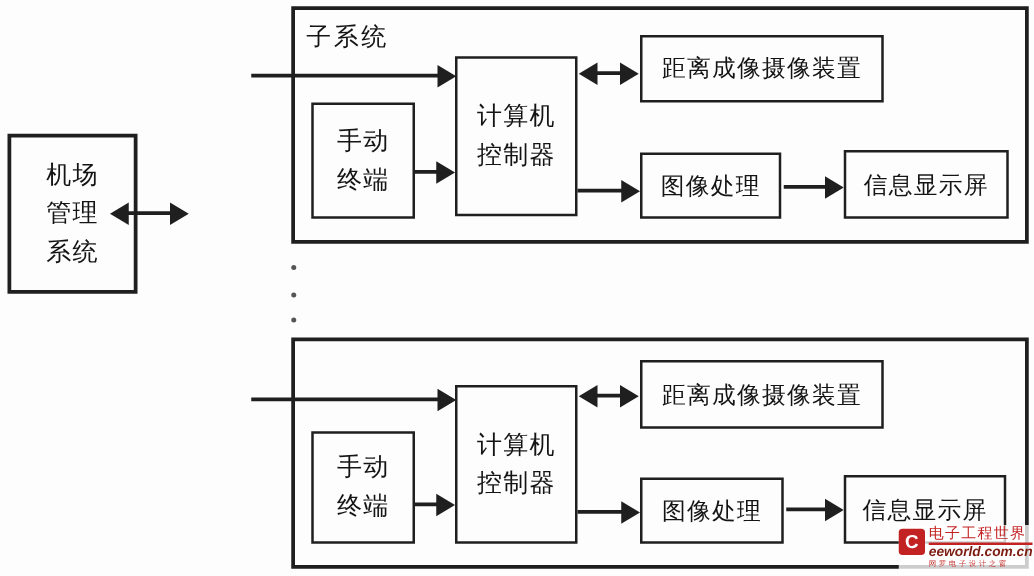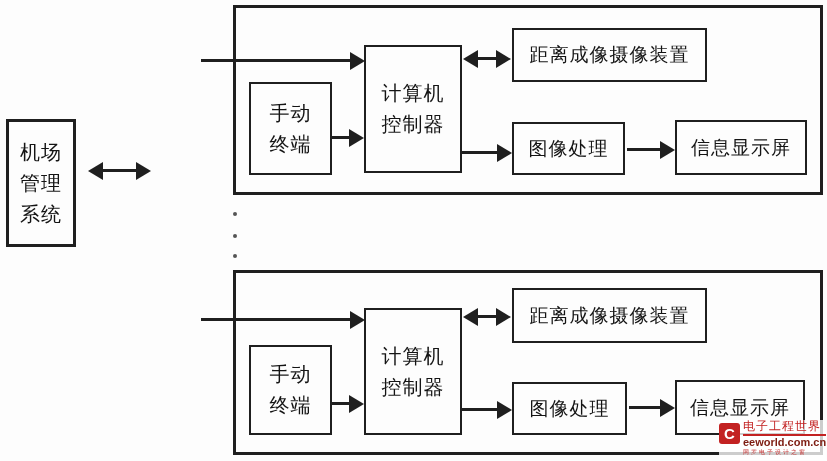--- a/index.html
+++ b/index.html
@@ -40,40 +40,41 @@
     position:absolute;left:719px;top:420px;width:107px;height:40px;
     background:rgba(255,255,255,0.78);display:flex;align-items:flex-start;gap:3px;
   }
   .wm-logo{
     width:21px;height:21px;margin-top:3px;background:var(--red);border-radius:3px;
     color:#fff;font-weight:bold;font-size:15px;display:flex;align-items:center;justify-content:center;
     font-family:"Liberation Sans",sans-serif;flex:0 0 auto;
   }
   .wm-col{display:flex;flex-direction:column;min-width:0;}
   .wm-site{font-size:12px;font-weight:normal;color:var(--red);letter-spacing:1px;border-bottom:2px solid var(--red);white-space:nowrap;line-height:1.15;}
-  .wm-domain{font-size:11px;font-weight:bold;color:var(--darkred);line-height:1.2;white-space:nowrap;}
+  .wm-domain{font-size:11px;font-style:italic;font-weight:bold;color:var(--darkred);line-height:1.2;white-space:nowrap;}
   .wm-tagline{font-size:6px;color:#c94040;letter-spacing:2px;white-space:nowrap;line-height:1.2;}
 </style>
 </head>
 <body>
 
 <div class="stage">
 
-  <div class="box thick cjk-lg" style="left:6px;top:119px;width:70px;height:128px;">
+  <div class="box thick cjk-lg" style="left:6px;top:107px;width:104px;height:128px;">
     <div>机场</div>
     <div>管理</div>
     <div>系统</div>
   </div>
 
   <div class="ln" style="left:98px;top:169px;width:42px;"></div>
   <div class="ah-l" style="left:88px;top:162px;"></div>
   <div class="ah-r" style="left:136px;top:162px;"></div>
 
 
   <div class="box thick" style="left:233px;top:5px;width:590px;height:190px;background:transparent;"></div>
+  <div class="sub-label" style="left:245px;top:16px;">子系统</div>
 
   <div class="ln" style="left:201px;top:59px;width:150px;"></div>
   <div class="ah-r" style="left:350px;top:52px;"></div>
 
   <div class="box cjk-lg" style="left:249px;top:82px;width:83px;height:93px;">
     <div>手动</div>
     <div>终端</div>
   </div>
 
   <div class="ln" style="left:332px;top:136px;width:20px;"></div>

